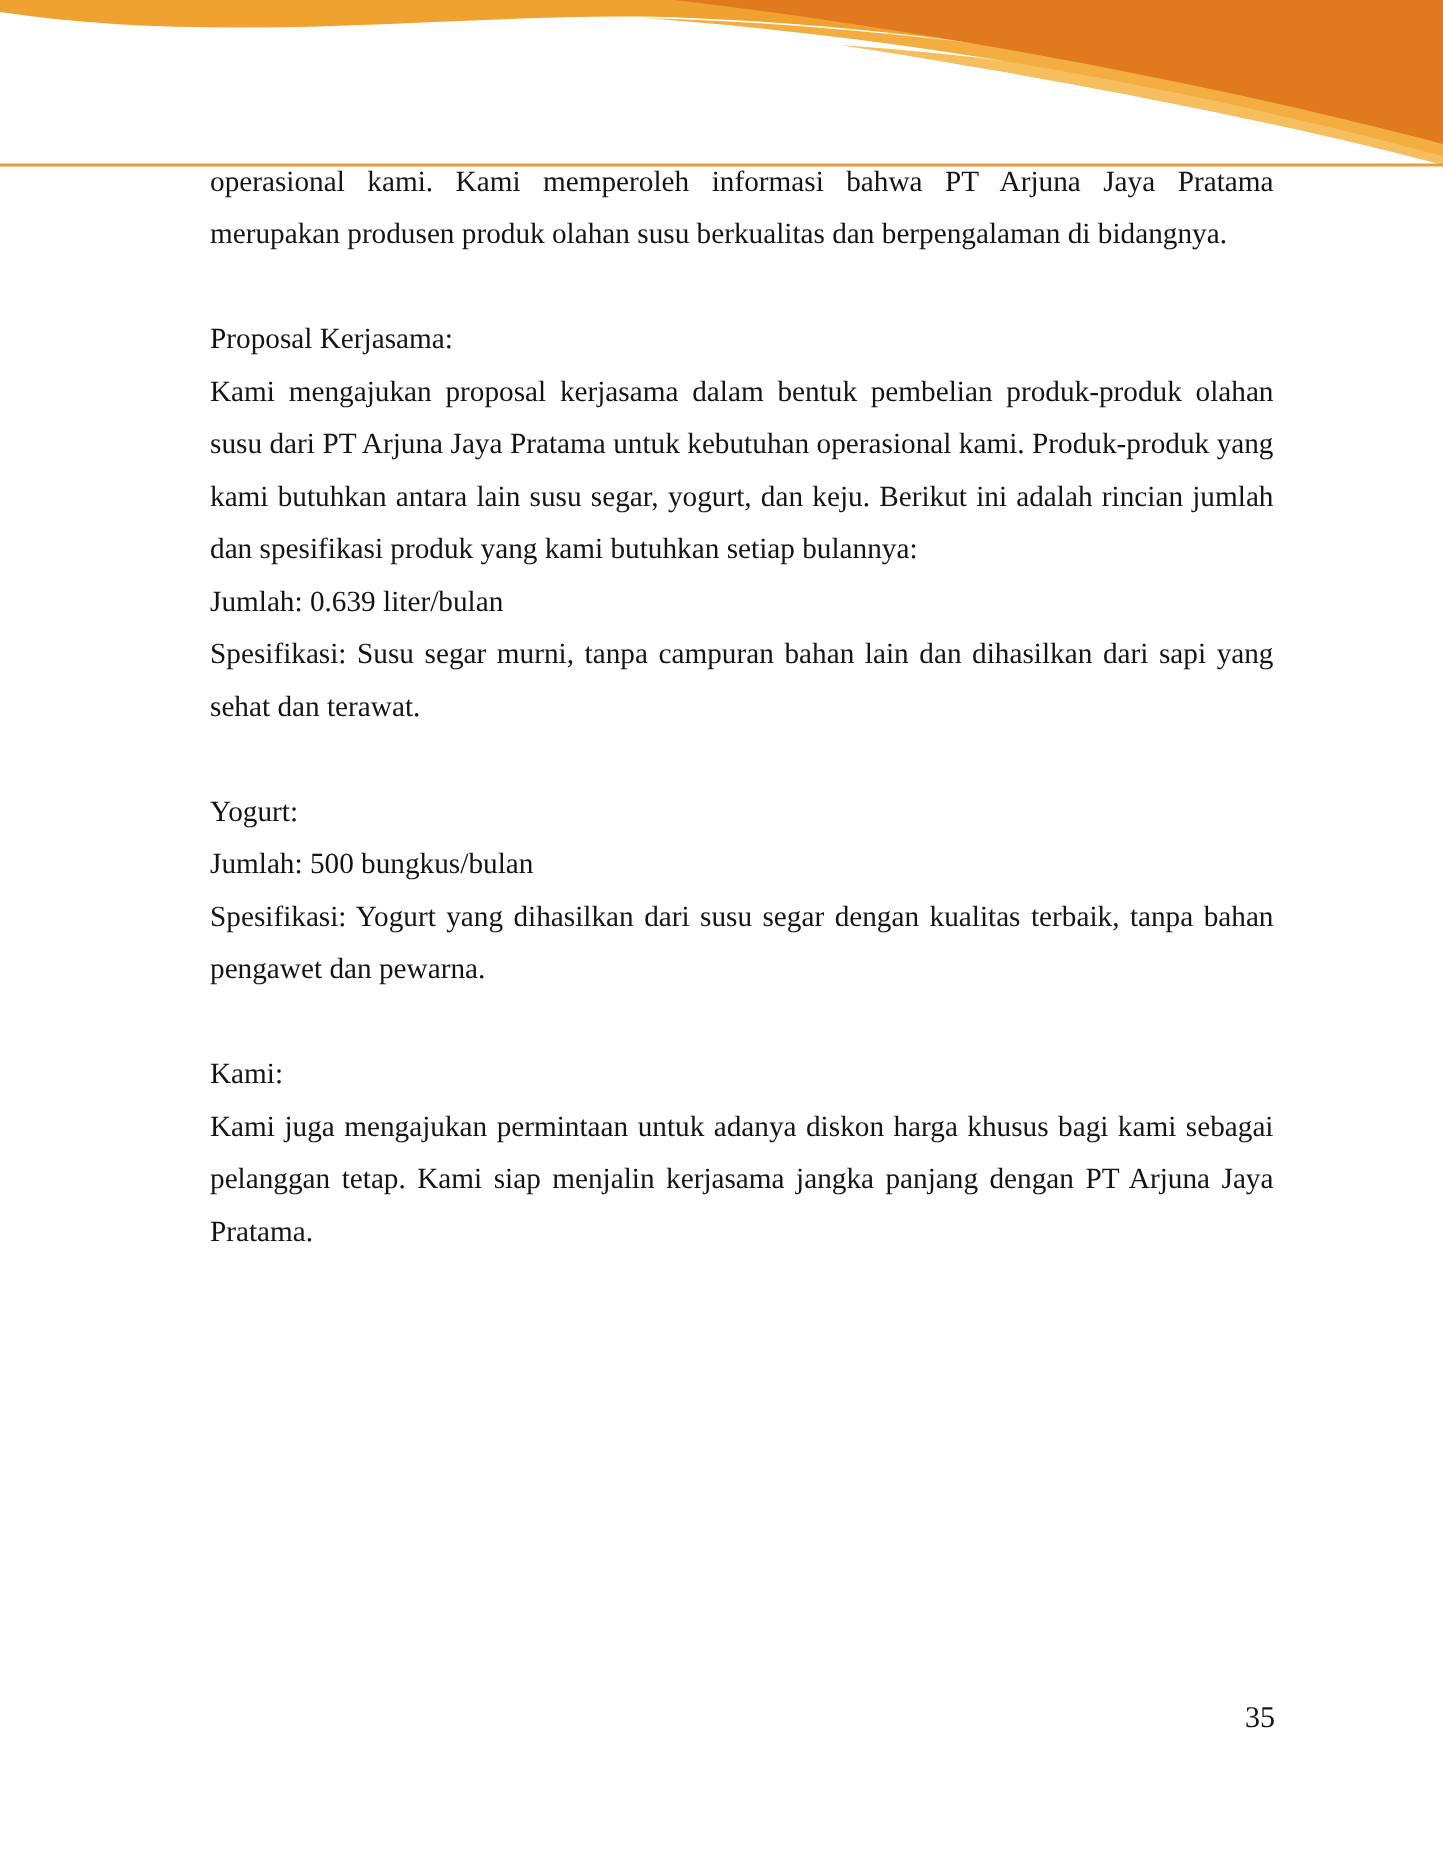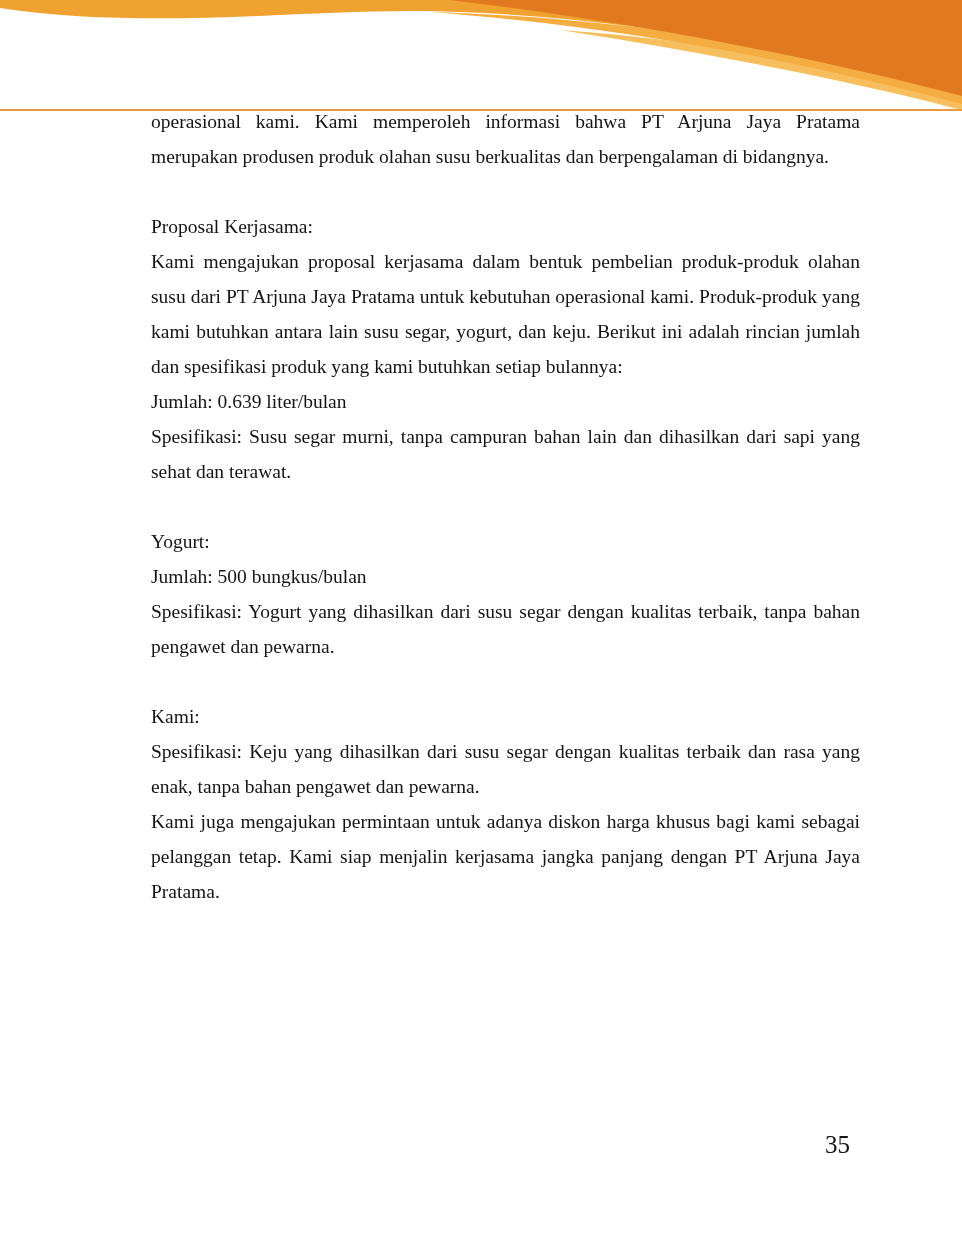--- a/index.html
+++ b/index.html
@@ -35,41 +35,41 @@
     position: absolute;
     top: 109px;
     left: 0;
     width: 962px;
     height: 2px;
     background: var(--divider);
   }
   .doc-body {
     position: absolute;
     top: 104px;
-    left: 151px;
+    left: 140px;
     width: 709px;
   }
   .doc-body p {
     font-size: 19.5px;
     line-height: 35px;
     text-align: justify;
     color: var(--text-color);
   }
   .doc-body p.gap-after {
     margin-bottom: 35px;
   }
   .page-footer {
     position: absolute;
     top: 1130px;
     left: 141px;
     width: 709px;
     text-align: right;
   }
   .page-number {
-    font-size: 25px;
+    font-size: 20px;
     line-height: 30px;
     color: var(--text-color);
     margin-top: 12px;
   }
 </style>
 </head>
 <body>
 
 <div class="page">
 
@@ -85,21 +85,20 @@
   <div class="doc-body">
       <p class="gap-after">operasional kami. Kami memperoleh informasi bahwa PT Arjuna Jaya Pratama merupakan produsen produk olahan susu berkualitas dan berpengalaman di bidangnya.</p>
       <p>Proposal Kerjasama:</p>
       <p>Kami mengajukan proposal kerjasama dalam bentuk pembelian produk-produk olahan susu dari PT Arjuna Jaya Pratama untuk kebutuhan operasional kami. Produk-produk yang kami butuhkan antara lain susu segar, yogurt, dan keju. Berikut ini adalah rincian jumlah dan spesifikasi produk yang kami butuhkan setiap bulannya:</p>
       <p>Jumlah: 0.639 liter/bulan</p>
       <p class="gap-after">Spesifikasi: Susu segar murni, tanpa campuran bahan lain dan dihasilkan dari sapi yang sehat dan terawat.</p>
       <p>Yogurt:</p>
       <p>Jumlah: 500 bungkus/bulan</p>
       <p class="gap-after">Spesifikasi: Yogurt yang dihasilkan dari susu segar dengan kualitas terbaik, tanpa bahan pengawet dan pewarna.</p>
       <p>Kami:</p>
-      <p>Spesifikasi: Keju yang dihasilkan dari susu segar dengan kualitas terbaik dan rasa yang enak, tanpa bahan pengawet dan pewarna.</p>
       <p>Kami juga mengajukan permintaan untuk adanya diskon harga khusus bagi kami sebagai pelanggan tetap. Kami siap menjalin kerjasama jangka panjang dengan PT Arjuna Jaya Pratama.</p>
     </div>
 
   <div class="page-footer">
     <span class="page-number">35</span>
   </div>
 
 </div>
 
 </body></html>

